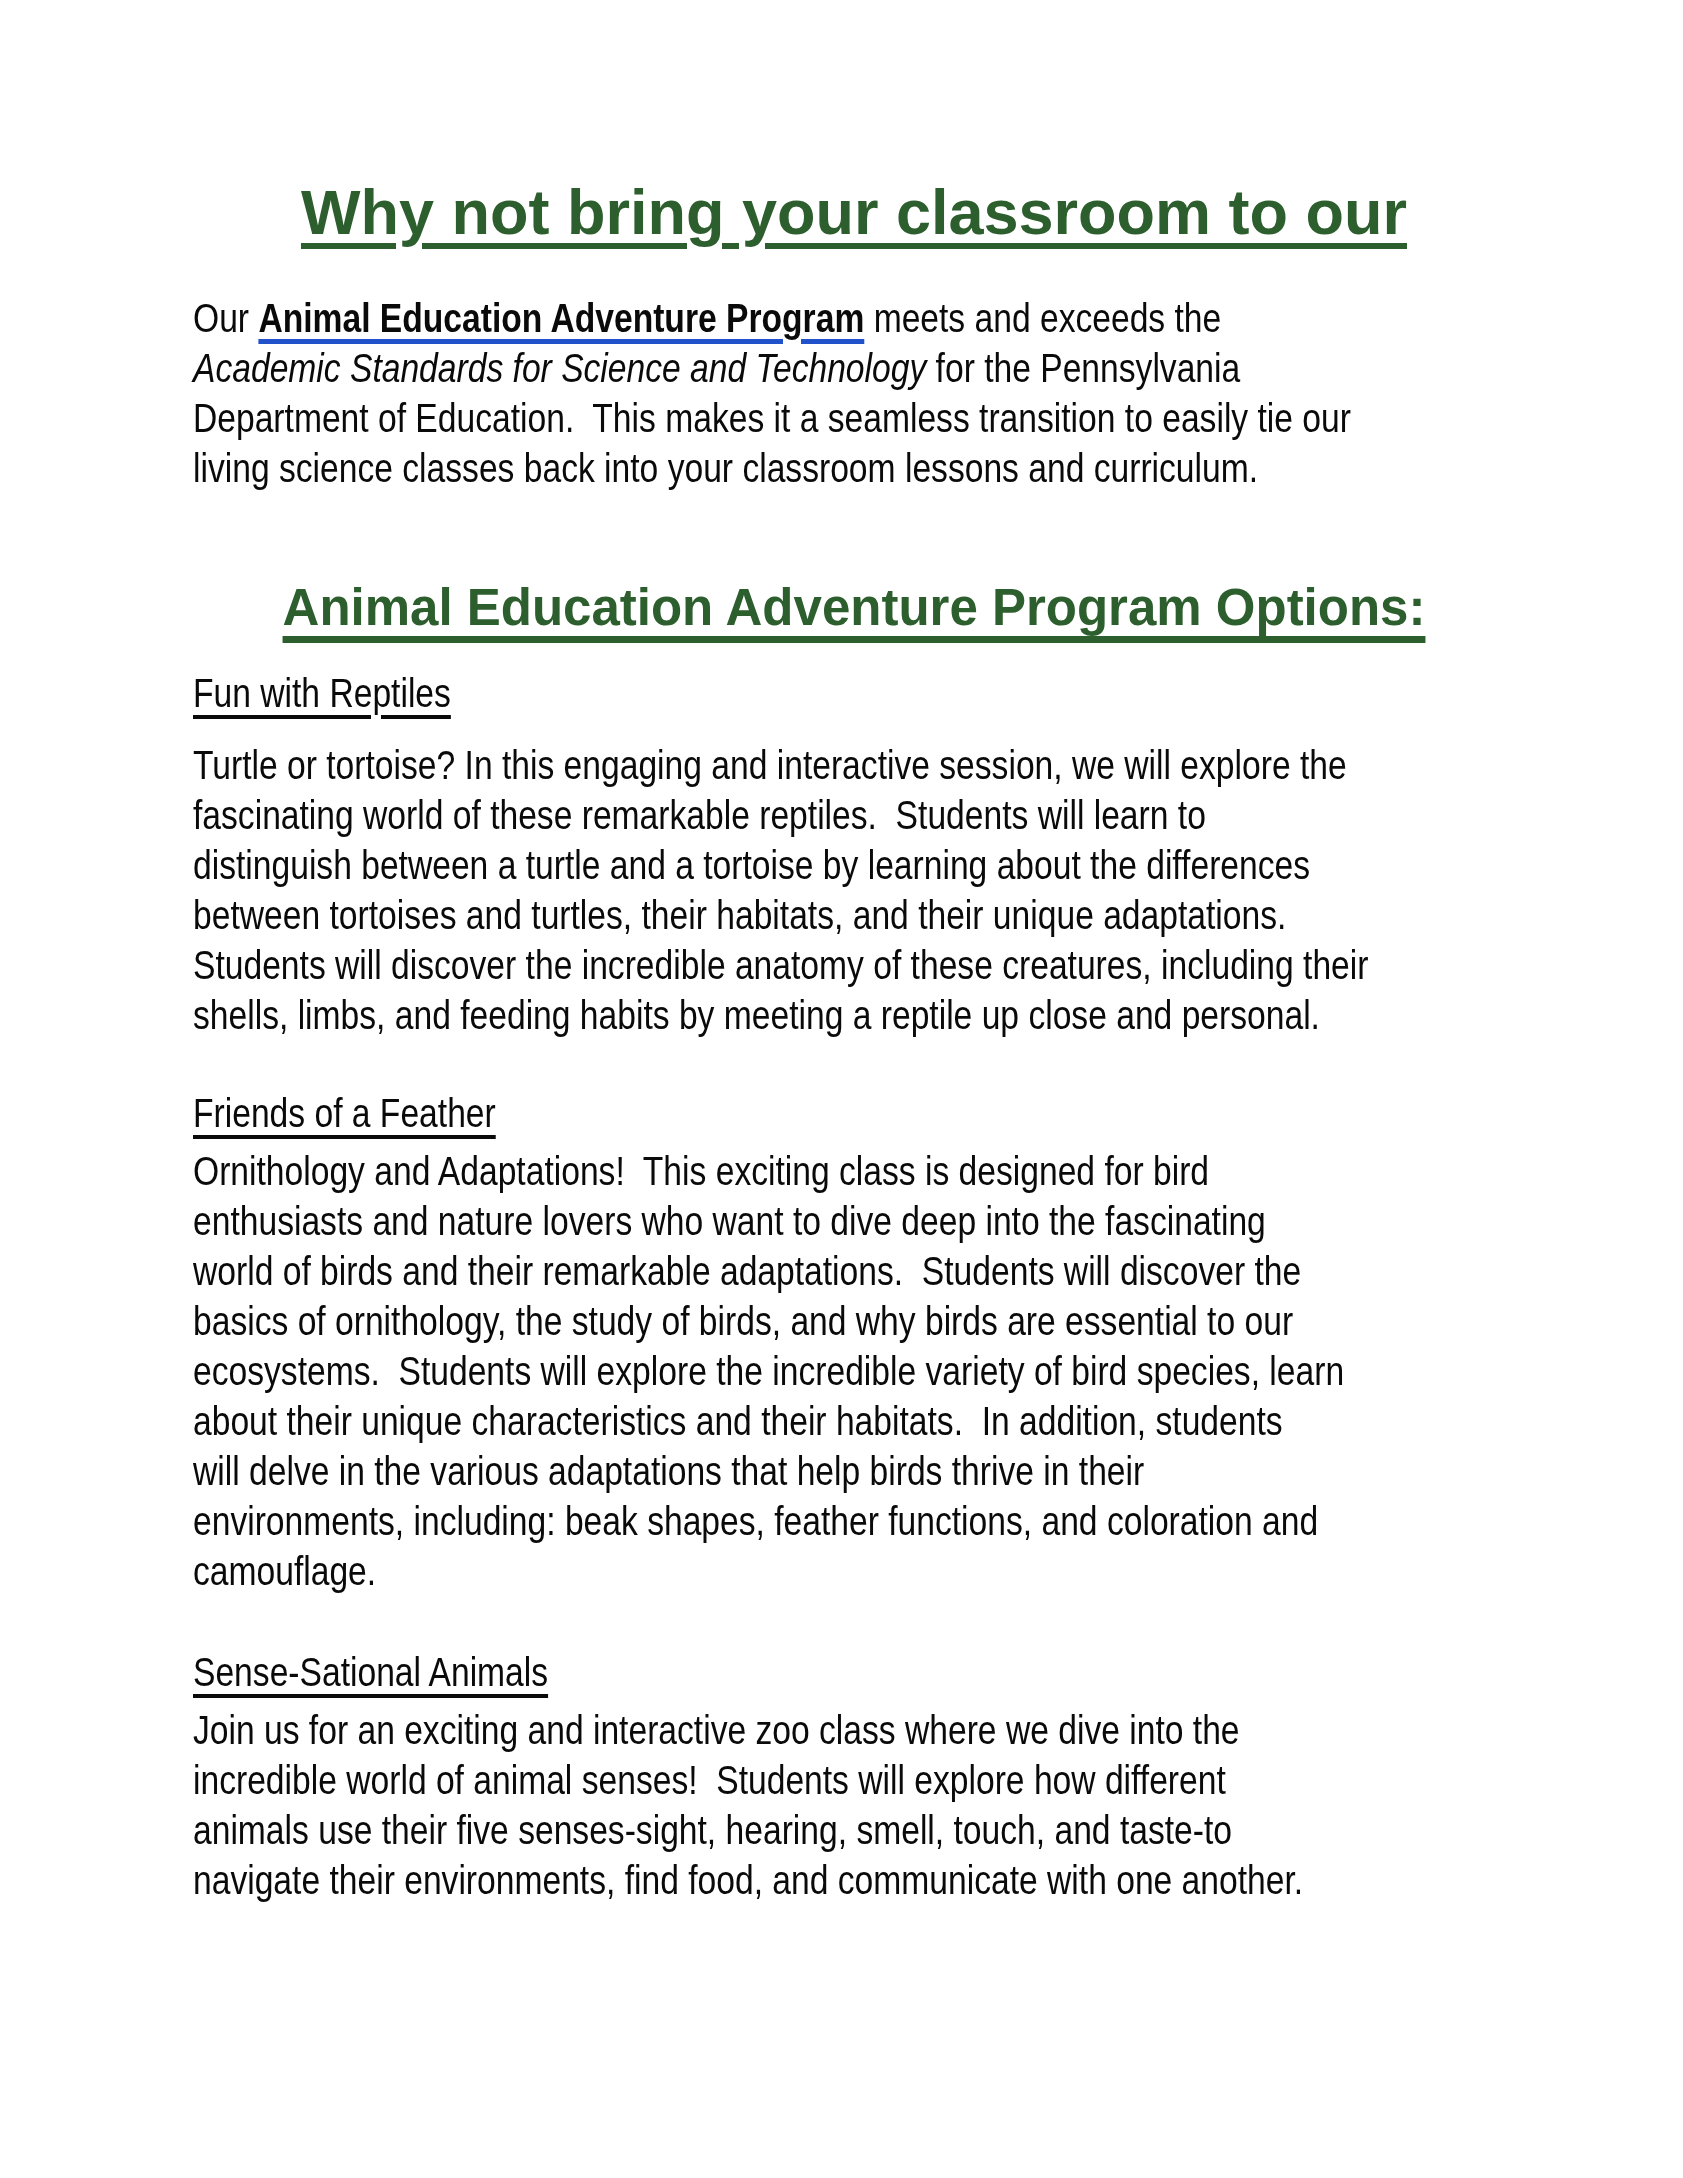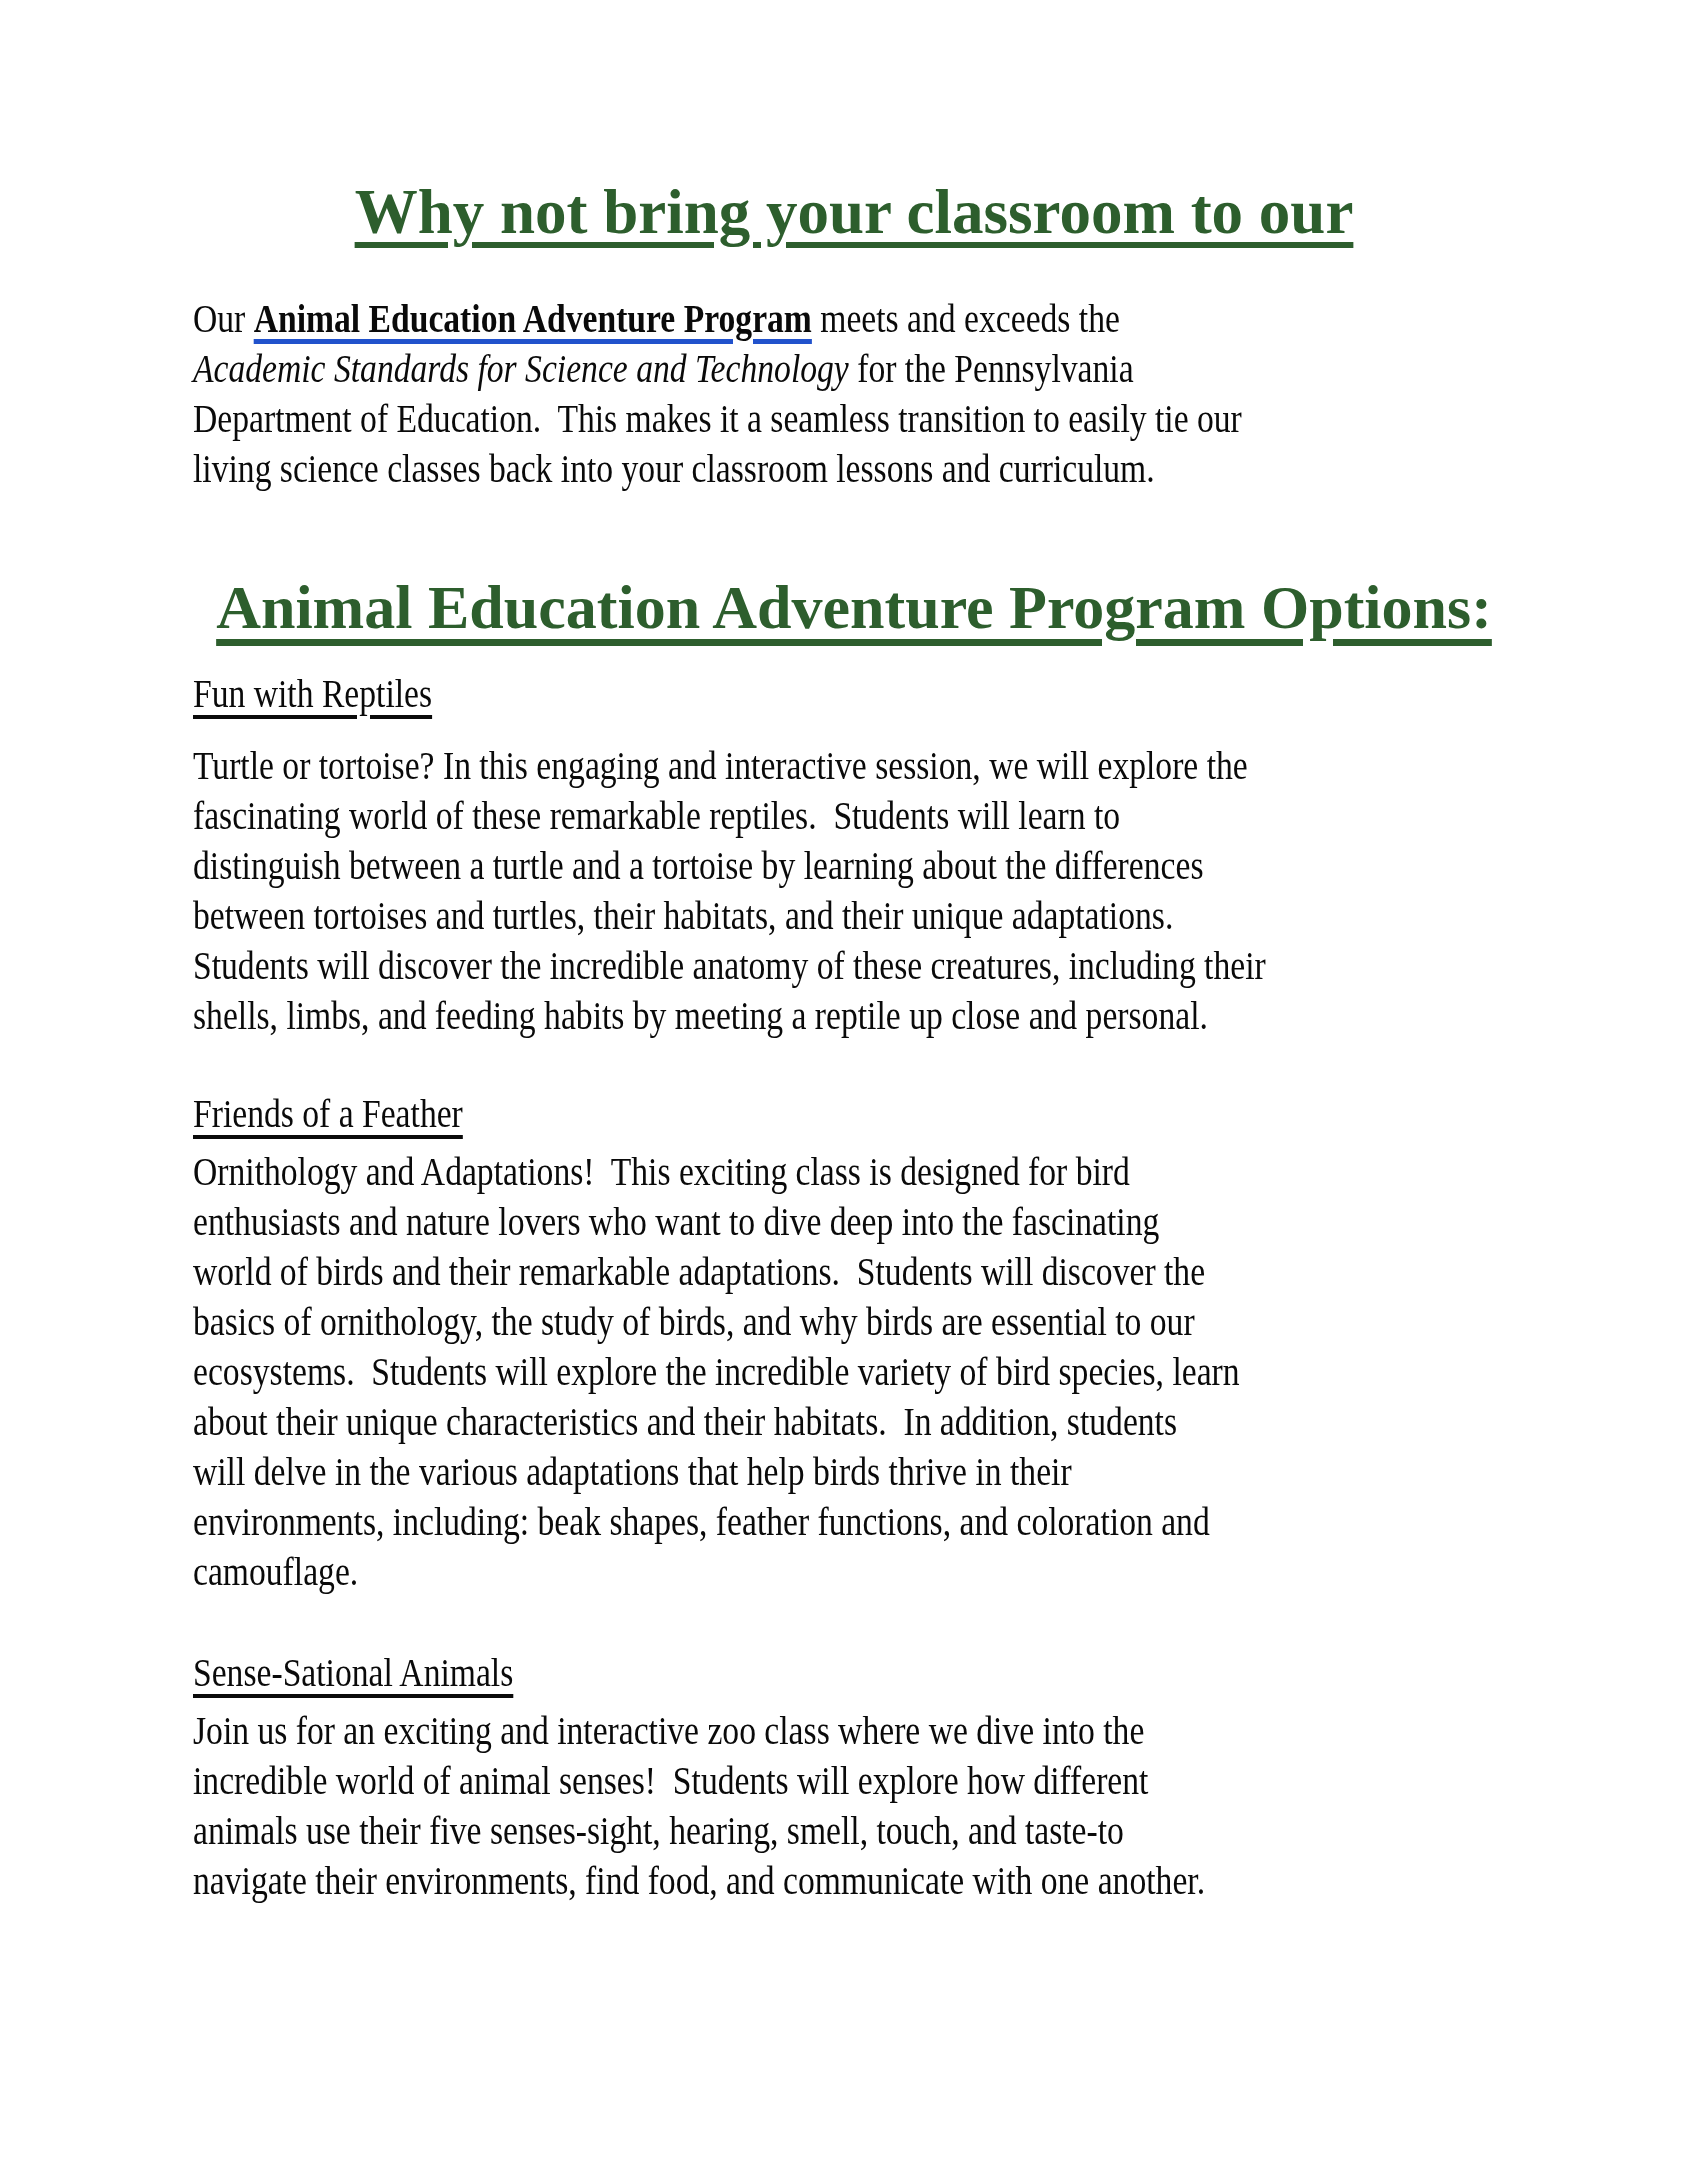--- a/index.html
+++ b/index.html
@@ -10,21 +10,21 @@
   }
   html,body{margin:0;padding:0;background:#ffffff;}
   .page{
     position:relative;
     width:1683px;
     height:1910px;
     background:var(--page-bg);
     box-sizing:border-box;
     padding:168px 168px 0 193px;
     overflow:hidden;
-    font-family:Liberation Serif, serif;
+    font-family:Liberation Sans, sans-serif;
     color:var(--text-black);
   }
   
   .title{
     margin:0 0 36px 0;
     text-align:center;
     font-size:63px;
     font-weight:bold;
     line-height:89px;
     color:var(--green);
@@ -57,21 +57,21 @@
     text-underline-offset:7px;
     cursor:pointer;
   }
   .intro .italic{
     font-style:italic;
   }
   
   .options-heading{
     margin:0 0 30px 0;
     text-align:center;
-    font-size:62px;
+    font-size:51px;
     font-weight:bold;
     line-height:61px;
     color:var(--green);
     text-decoration:underline;
     text-decoration-thickness:7px;
     text-underline-offset:11px;
     text-decoration-color:var(--green);
   }
   
   section{margin:0;padding:0;}

